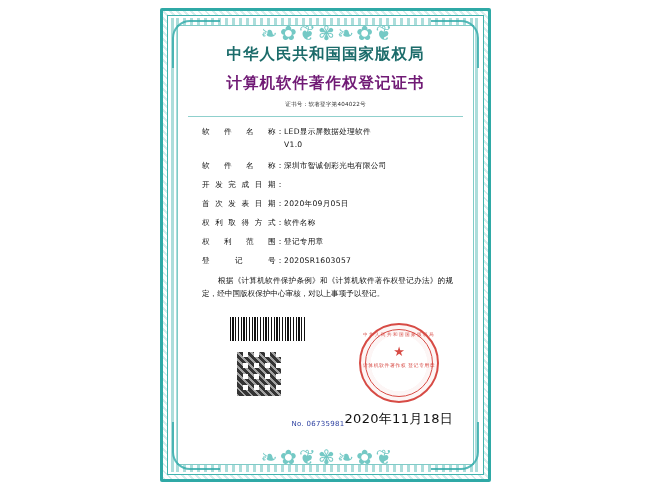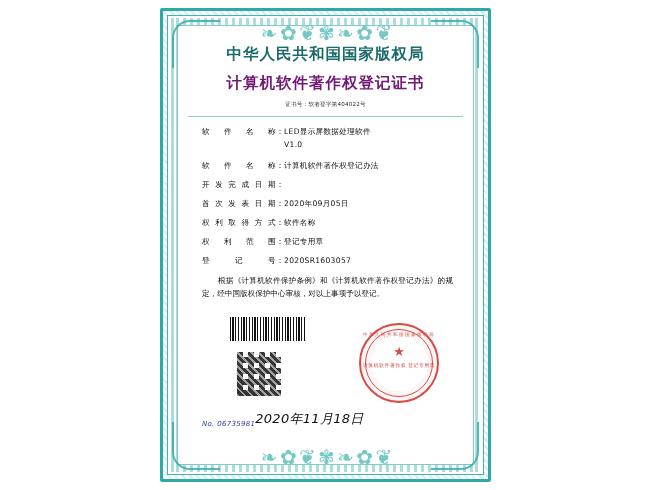--- a/index.html
+++ b/index.html
@@ -240,25 +240,24 @@
     color: #d2332c;
     letter-spacing: .4px;
     line-height: 1.35;
   }
   .footer {
     position: absolute;
     left: 18px;
     right: 14px;
     bottom: 30px;
     display: flex;
-    justify-content: flex-start;
+    justify-content: flex-end;
     align-items: flex-end;
     font-size: 7px;
     color: #1b2b6b;
-    font-style: italic;
   }
   .serial {
     color: #2b3fa0;
     font-size: 7px;
     letter-spacing: .3px;
   }
   .issue-date {
     color: #111;
     font-size: 13px;
     letter-spacing: .3px;
@@ -297,21 +296,21 @@
           <span class="field-colon">:</span>
           <span class="field-value">
             <span>LED显示屏数据处理软件</span>
             <span class="line2">V1.0</span>
           </span>
         </div>
 
         <div class="field-row" style="margin-top:12px;">
           <span class="field-label">软件名称</span>
           <span class="field-colon">:</span>
-          <span class="field-value">计算机软件著作权登记办法</span>
+          <span class="field-value">深圳市智诚创彩光电有限公司</span>
         </div>
 
         <div class="field-row" style="margin-top:4px;">
           <span class="field-label">开发完成日期</span>
           <span class="field-colon">:</span>
         </div>
 
         <div class="field-row">
           <span class="field-label">首次发表日期</span>
           <span class="field-colon">:</span>

